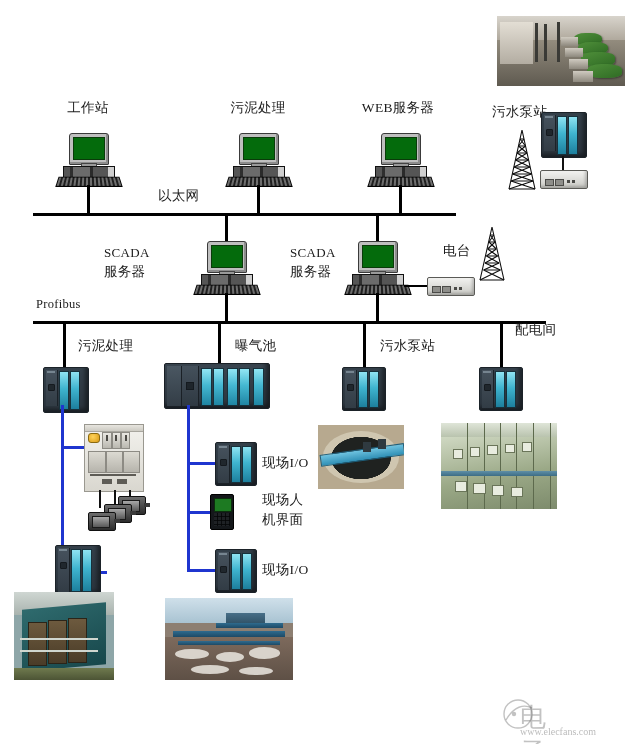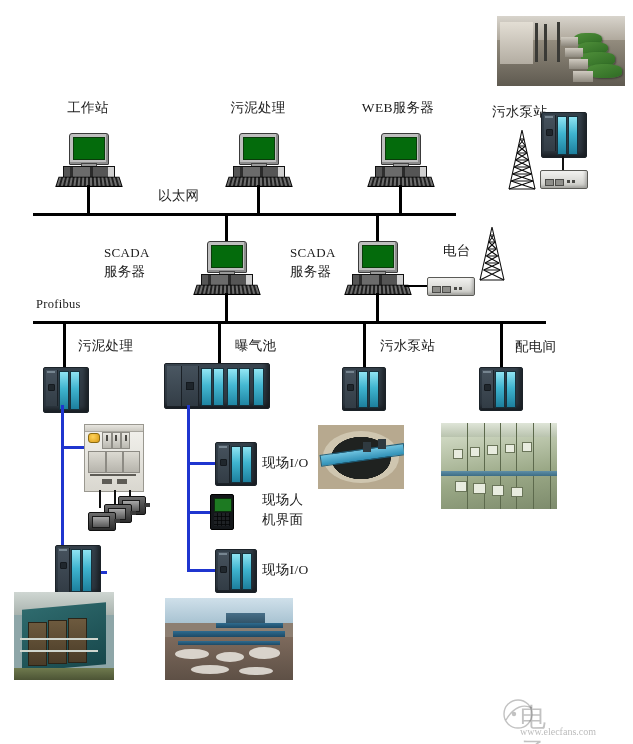--- a/index.html
+++ b/index.html
@@ -331,21 +331,21 @@
   <div class="lbl lbl-lat" style="left:36px;top:297px;font-size:12.5px;">Profibus</div>
 
   <div class="drop" style="left:63px;top:321px;height:46px;"></div>
   <div class="drop" style="left:218px;top:321px;height:42px;"></div>
   <div class="drop" style="left:363px;top:321px;height:46px;"></div>
   <div class="drop" style="left:500px;top:321px;height:46px;"></div>
 
   <div class="lbl lbl-cn" style="left:78px;top:338px;">污泥处理</div>
   <div class="lbl lbl-cn" style="left:235px;top:338px;">曝气池</div>
   <div class="lbl lbl-cn" style="left:380px;top:338px;">污水泵站</div>
-  <div class="lbl lbl-cn" style="left:515px;top:339px;">配电间</div>
+  <div class="lbl lbl-cn" style="left:515px;top:322px;">配电间</div>
 
   <div class="plc" style="left:43px;top:367px;width:44px;height:44px;">
     <div class="cpu"></div>
       <div class="brand"></div>
     <div class="bar b1" style="height:37px;"></div>
       <div class="bar b2" style="height:37px;"></div>
   </div>
 
   <div class="bwire-v" style="left:61px;top:405px;height:168px;"></div>
   <div class="bwire-h" style="left:61px;top:446px;width:34px;"></div>

